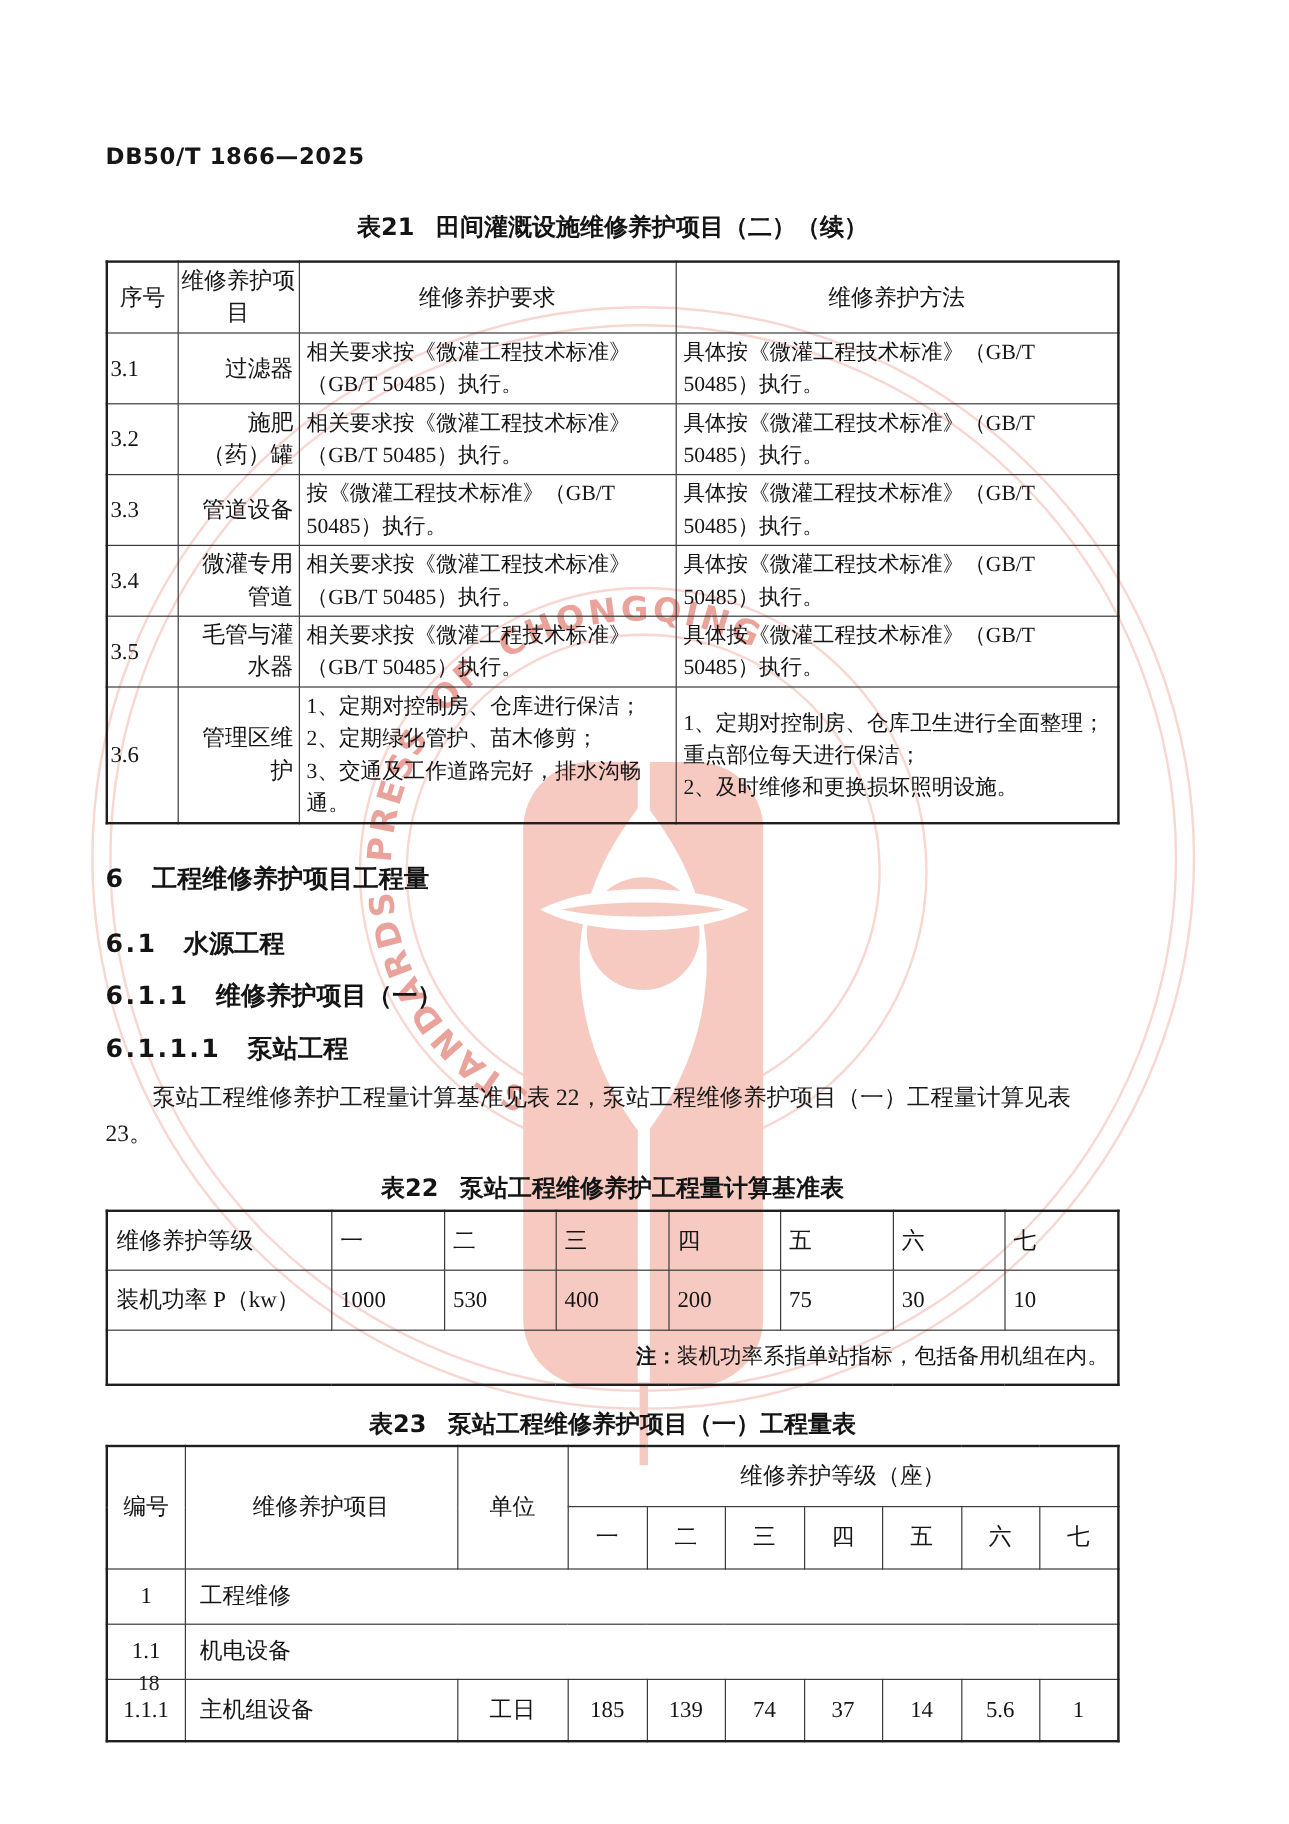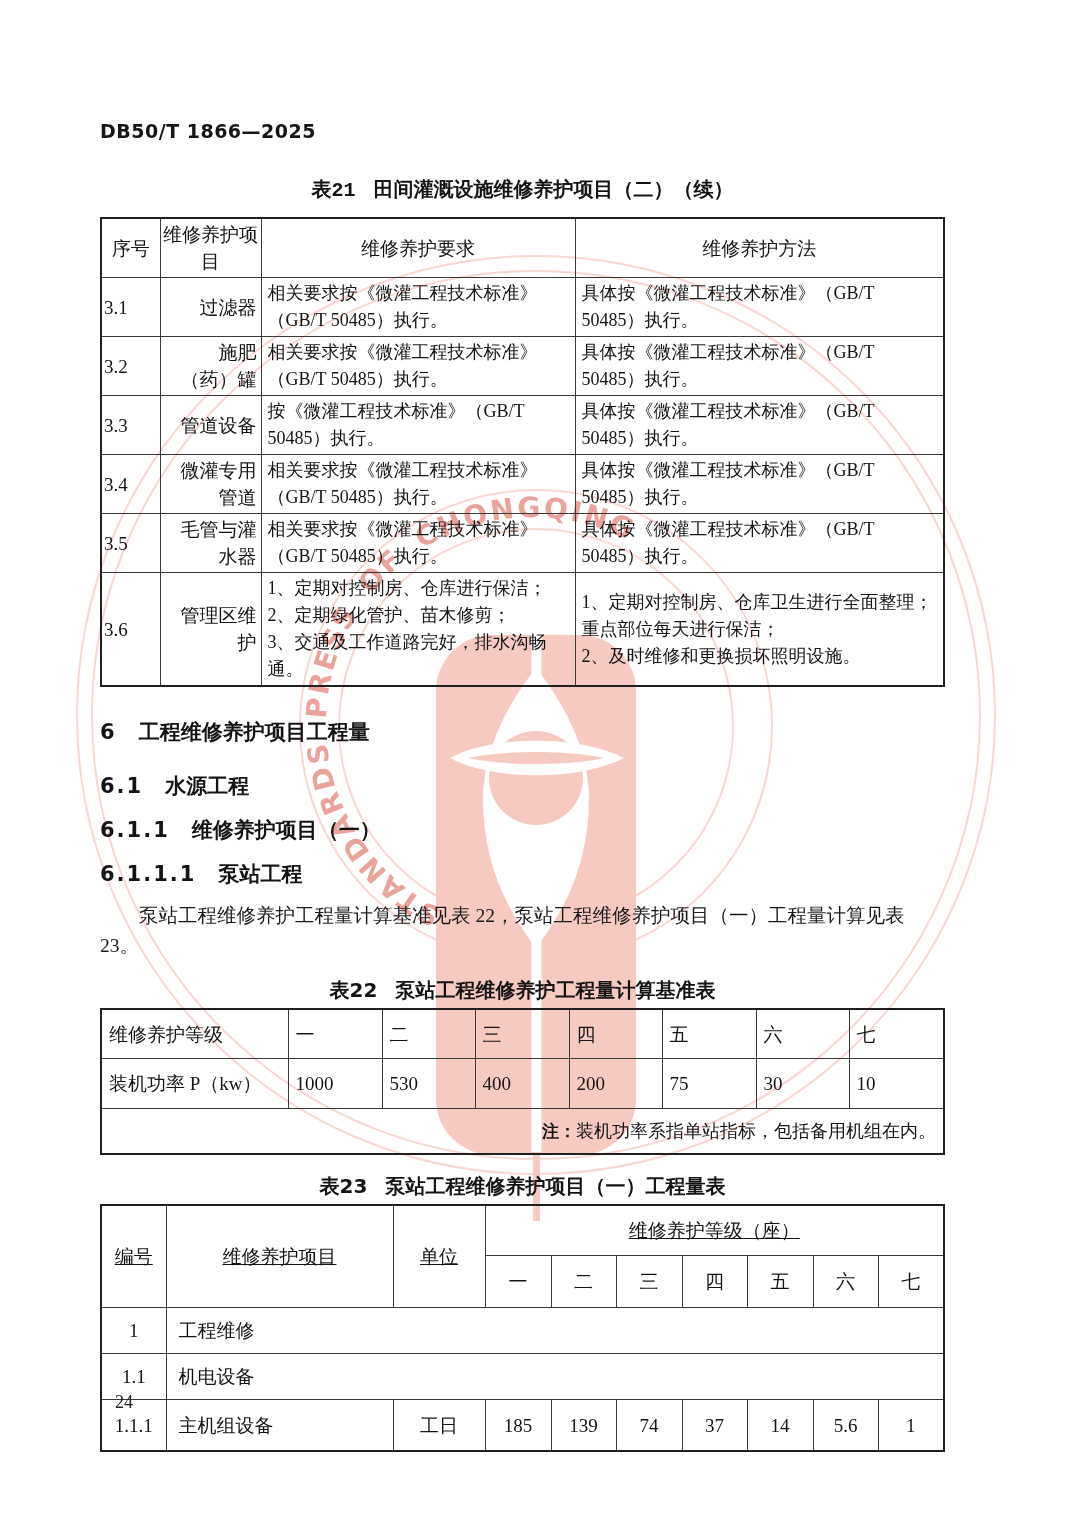--- a/index.html
+++ b/index.html
@@ -9,32 +9,32 @@
     background:#ffffff;
     overflow:hidden;
     font-family:"Liberation Serif","DejaVu Serif",serif;
     color:#1c1c1c;
   }
   .watermark{
     position:absolute;left:0;top:0;width:1074px;height:1520px;
     z-index:0;pointer-events:none;
   }
   .content{
-    position:absolute;left:100px;top:0;width:845px;z-index:1;
+    position:absolute;left:88px;top:0;width:845px;z-index:1;
   }
   .doc-code{
     margin-top:120px;font-family:"DejaVu Sans","Liberation Sans",sans-serif;
     font-weight:bold;font-size:19px;letter-spacing:0.5px;color:#161616;
   }
   .tbl-caption{
     text-align:center;font-size:20px;color:#141414;
     font-family:"DejaVu Sans","Liberation Sans",sans-serif;font-weight:bold;
   }
   .tbl-caption .cap-no{margin-right:18px;}
-  .cap21{margin-top:34px;font-family:Liberation Mono, monospace;}
+  .cap21{margin-top:34px;}
   .cap22{margin-top:16px;}
   .cap23{margin-top:18px;}
   table{
     border-collapse:collapse;table-layout:fixed;width:843px;
     font-size:19px;color:#151515;
   }
   .t21{margin-top:14px;}
   .t22{margin-top:4px;}
   .t23{margin-top:4px;}
   td{
@@ -51,21 +51,21 @@
   .t21 .c-req,.t21 .c-met{padding:2px 6px;font-size:18px;}
   .t21 .r2{height:56px;} .t21 .r3{height:56px;} .t21 .r4{height:59px;}
   .t21 .r5{height:58px;} .t21 .r6{height:58px;} .t21 .r7{height:84px;}
   .pre{white-space:pre-line;}
   .t22 td{}
   .t22 .hd td{height:44px;}
   .t22 .dr td{height:45px;}
   .t22 .note td{height:40px;text-align:right;font-size:18px;}
   .t22 .note b{font-family:"DejaVu Sans","Liberation Sans",sans-serif;font-size:17px;}
   .t23 td{text-align:center;}
-  .t23 .hd1 td{height:45px;text-decoration:underline;}
+  .t23 .hd1 td{height:45px;}
   .t23 .hd2 td{height:47px;}
   .t23 .dr1 td{height:41px;}
   .t23 .dr2 td{height:41px;}
   .t23 .dr3 td{height:46px;}
   .t23 .c-item{text-align:left;padding-left:12px;}
   .heading{
     font-family:"DejaVu Sans","Liberation Sans",sans-serif;font-weight:bold;
     font-size:21px;line-height:30px;color:#141414;
   }
   .heading .h-num{margin-right:22px;letter-spacing:2px;}
@@ -286,15 +286,15 @@
         <td>37</td>
         <td>14</td>
         <td>5.6</td>
         <td>1</td>
       </tr>
     </tbody>
       </table>
 
   </div>
 
-  <div class="page-num">24</div>
+  <div class="page-num">18</div>
 
 </div>
 
 </body></html>

